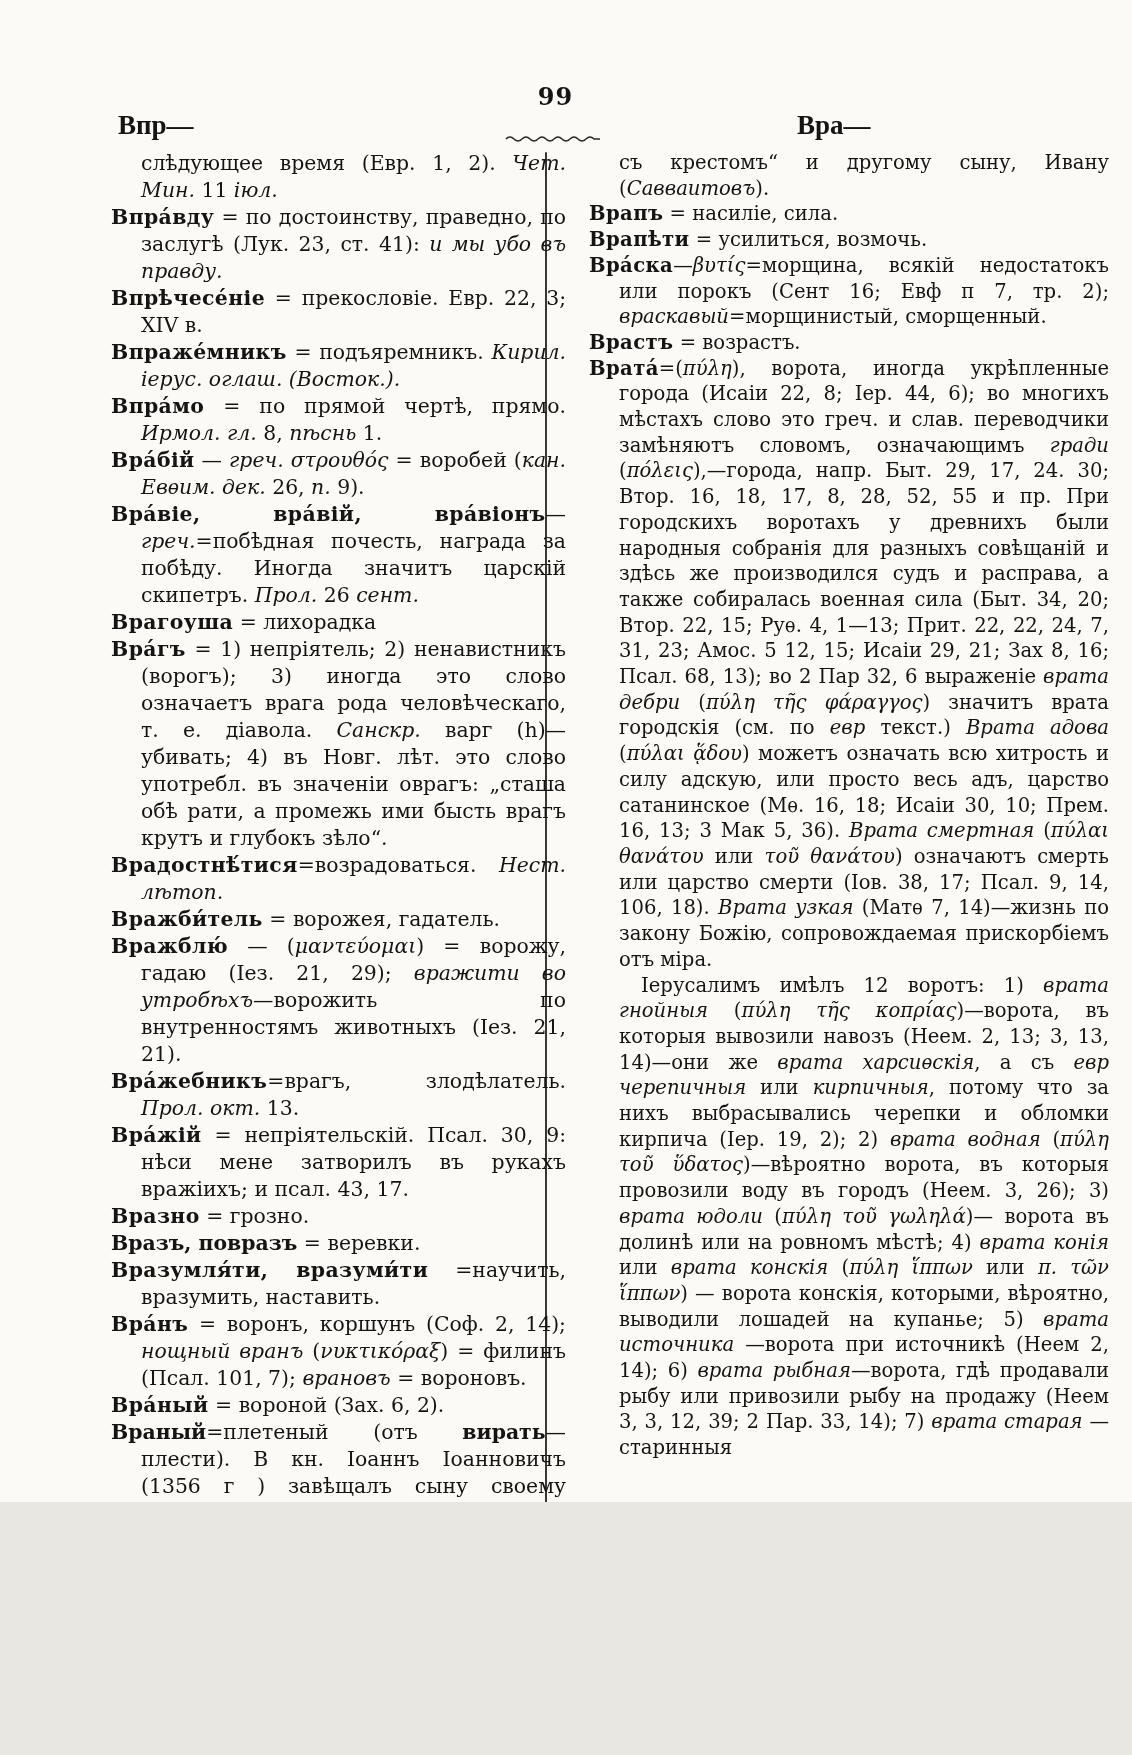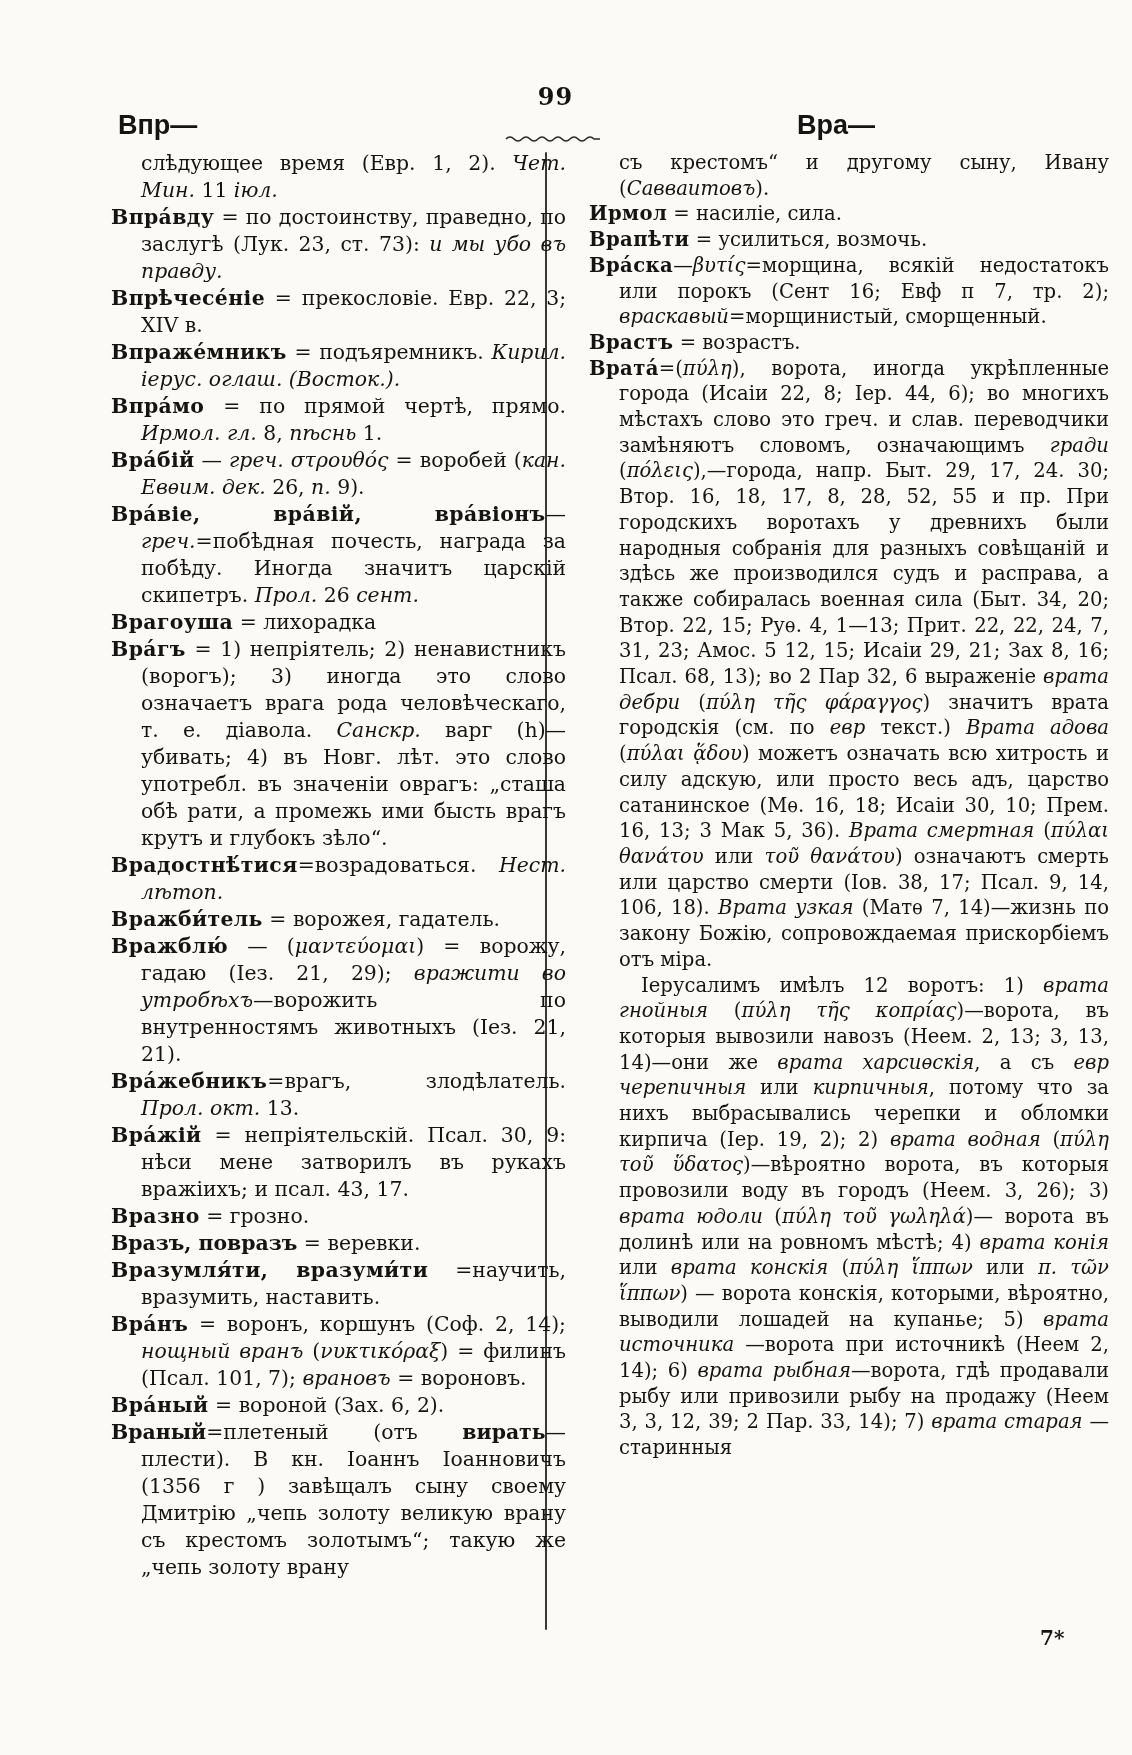--- a/index.html
+++ b/index.html
@@ -4,42 +4,42 @@
 <style>
   html,body{margin:0;padding:0;}
   body{
     background:#e9e7e2;
     font-family:"DejaVu Serif","Liberation Serif",serif;
     color:#151413;
   }
   .page{
     position:relative;
     width:1132px;
-    height:1755px;
+    height:1502px;
     margin:0 auto;
     background:#fbfaf6;
     overflow:hidden;
   }
   
   .page-number{
     position:absolute;
     top:82px; left:508px; width:95px;
     text-align:center;
     font-size:24px; font-weight:bold;
     letter-spacing:1px;
   }
   .page-number-rule{
     position:absolute;
     top:128px; left:505px;
   }
   .col-header{
     position:absolute;
     top:110px;
     font-size:27px; font-weight:bold;
-    font-family:Liberation Sans, sans-serif;
+    font-family:Liberation Serif, serif;
   }
   .col-header.left{ left:118px; }
   .col-header.right{ left:797px;text-align:right; }
   
   .column{
     position:absolute;
     top:150px;
     text-align:justify;
   }
   .column.left{
@@ -87,21 +87,21 @@
     </svg>
   </div>
 
   <div class="col-header left">Впр—</div>
   <div class="col-header right">Вра—</div>
 
   <div class="divider"></div>
 
   <div class="column left" id="col-left">
       <p class="entry cont"><span class="s-n">слѣдующее время (Евр. 1, 2). </span><span class="s-i">Чет. Мин.</span><span class="s-n"> 11 </span><span class="s-i">іюл.</span></p>
-      <p class="entry hang"><span class="s-h">Впра́вду</span><span class="s-n"> = по достоинству, праведно, по заслугѣ (Лук. 23, ст. 73): </span><span class="s-i">и мы убо въ правду.</span></p>
+      <p class="entry hang"><span class="s-h">Впра́вду</span><span class="s-n"> = по достоинству, праведно, по заслугѣ (Лук. 23, ст. 41): </span><span class="s-i">и мы убо въ правду.</span></p>
       <p class="entry hang"><span class="s-h">Впрѣчесе́ніе</span><span class="s-n"> = прекословіе. Евр. 22, 3; XIV в.</span></p>
       <p class="entry hang"><span class="s-h">Впраже́мникъ</span><span class="s-n"> = подъяремникъ. </span><span class="s-i">Кирил. іерус. оглаш. (Восток.).</span></p>
       <p class="entry hang"><span class="s-h">Впра́мо</span><span class="s-n"> = по прямой чертѣ, прямо. </span><span class="s-i">Ирмол. гл.</span><span class="s-n"> 8, </span><span class="s-i">пѣснь</span><span class="s-n"> 1.</span></p>
       <p class="entry hang"><span class="s-h">Вра́бій</span><span class="s-n"> — </span><span class="s-i">греч.</span><span class="s-n"> </span><span class="s-g">στρουθός</span><span class="s-n"> = воробей (</span><span class="s-i">кан. Евѳим. дек.</span><span class="s-n"> 26, </span><span class="s-i">п.</span><span class="s-n"> 9).</span></p>
       <p class="entry hang"><span class="s-h">Вра́віе, вра́вій, вра́віонъ</span><span class="s-n">—</span><span class="s-i">греч.</span><span class="s-n">=побѣдная почесть, награда за побѣду. Иногда значитъ царскій скипетръ. </span><span class="s-i">Прол.</span><span class="s-n"> 26 </span><span class="s-i">сент.</span></p>
       <p class="entry hang"><span class="s-h">Врагоуша</span><span class="s-n"> = лихорадка</span></p>
       <p class="entry hang"><span class="s-h">Вра́гъ</span><span class="s-n"> = 1) непріятель; 2) ненавистникъ (ворогъ); 3) иногда это слово означаетъ врага рода человѣческаго, т. е. діавола. </span><span class="s-i">Санскр.</span><span class="s-n"> варг (h)—убивать; 4) въ Новг. лѣт. это слово употребл. въ значеніи оврагъ: „сташа обѣ рати, а промежь ими бысть врагъ крутъ и глубокъ зѣло“.</span></p>
       <p class="entry hang"><span class="s-h">Врадостнѣ́тися</span><span class="s-n">=возрадоваться. </span><span class="s-i">Нест. лѣтоп.</span></p>
       <p class="entry hang"><span class="s-h">Вражби́тель</span><span class="s-n"> = ворожея, гадатель.</span></p>
       <p class="entry hang"><span class="s-h">Вражблю́</span><span class="s-n"> — (</span><span class="s-g">μαντεύομαι</span><span class="s-n">) = ворожу, гадаю (Іез. 21, 29); </span><span class="s-i">вражити во утробѣхъ</span><span class="s-n">—ворожить по внутренностямъ животныхъ (Іез. 21, 21).</span></p>
@@ -109,21 +109,21 @@
       <p class="entry hang"><span class="s-h">Вра́жій</span><span class="s-n"> = непріятельскій. Псал. 30, 9: нѣси мене затворилъ въ рукахъ вражіихъ; и псал. 43, 17.</span></p>
       <p class="entry hang"><span class="s-h">Вразно</span><span class="s-n"> = грозно.</span></p>
       <p class="entry hang"><span class="s-hb">Вразъ, повразъ</span><span class="s-n"> = веревки.</span></p>
       <p class="entry hang"><span class="s-h">Вразумля́ти, вразуми́ти</span><span class="s-n"> =научить, вразумить, наставить.</span></p>
       <p class="entry hang"><span class="s-h">Вра́нъ</span><span class="s-n"> = воронъ, коршунъ (Соф. 2, 14); </span><span class="s-i">нощный вранъ</span><span class="s-n"> (</span><span class="s-g">νυκτικόραξ</span><span class="s-n">) = филинъ (Псал. 101, 7); </span><span class="s-i">врановъ</span><span class="s-n"> = вороновъ.</span></p>
       <p class="entry hang"><span class="s-h">Вра́ный</span><span class="s-n"> = вороной (Зах. 6, 2).</span></p>
       <p class="entry hang"><span class="s-hb">Враный</span><span class="s-n">=плетеный (отъ </span><span class="s-hb">вирать</span><span class="s-n">—плести). В кн. Іоаннъ Іоанновичъ (1356 г ) завѣщалъ сыну своему Дмитрію „чепь золоту великую врану съ крестомъ золотымъ“; такую же „чепь золоту врану</span></p>
     </div>
   <div class="column right" id="col-right">
       <p class="entry cont"><span class="s-n">съ крестомъ“ и другому сыну, Ивану (</span><span class="s-i">Савваитовъ</span><span class="s-n">).</span></p>
-      <p class="entry hang"><span class="s-h">Ирмол</span><span class="s-n"> = насиліе, сила.</span></p>
+      <p class="entry hang"><span class="s-h">Врапъ</span><span class="s-n"> = насиліе, сила.</span></p>
       <p class="entry hang"><span class="s-h">Врапѣти</span><span class="s-n"> = усилиться, возмочь.</span></p>
       <p class="entry hang"><span class="s-h">Вра́ска</span><span class="s-n">—</span><span class="s-g">βυτίς</span><span class="s-n">=морщина, всякій недостатокъ или порокъ (Сент 16; Евф п 7, тр. 2); </span><span class="s-i">враскавый</span><span class="s-n">=морщинистый, сморщенный.</span></p>
       <p class="entry hang"><span class="s-h">Врастъ</span><span class="s-n"> = возрастъ.</span></p>
       <p class="entry hang"><span class="s-h">Врата́</span><span class="s-n">=(</span><span class="s-g">πύλη</span><span class="s-n">), ворота, иногда укрѣпленные города (Исаіи 22, 8; Іер. 44, 6); во многихъ мѣстахъ слово это греч. и слав. переводчики замѣняютъ словомъ, означающимъ </span><span class="s-i">гради</span><span class="s-n"> (</span><span class="s-g">πόλεις</span><span class="s-n">),—города, напр. Быт. 29, 17, 24. 30; Втор. 16, 18, 17, 8, 28, 52, 55 и пр. При городскихъ воротахъ у древнихъ были народныя собранія для разныхъ совѣщаній и здѣсь же производился судъ и расправа, а также собиралась военная сила (Быт. 34, 20; Втор. 22, 15; Руѳ. 4, 1—13; Прит. 22, 22, 24, 7, 31, 23; Амос. 5 12, 15; Исаіи 29, 21; Зах 8, 16; Псал. 68, 13); во 2 Пар 32, 6 выраженіе </span><span class="s-i">врата дебри</span><span class="s-n"> (</span><span class="s-g">πύλη τῆς φάραγγος</span><span class="s-n">) значитъ врата городскія (см. по </span><span class="s-i">евр</span><span class="s-n"> текст.) </span><span class="s-i">Врата адова</span><span class="s-n"> (</span><span class="s-g">πύλαι ᾅδου</span><span class="s-n">) можетъ означать всю хитрость и силу адскую, или просто весь адъ, царство сатанинское (Мѳ. 16, 18; Исаіи 30, 10; Прем. 16, 13; 3 Мак 5, 36). </span><span class="s-i">Врата смертная</span><span class="s-n"> (</span><span class="s-g">πύλαι θανάτου</span><span class="s-n"> или </span><span class="s-g">τοῦ θανάτου</span><span class="s-n">) означаютъ смерть или царство смерти (Іов. 38, 17; Псал. 9, 14, 106, 18). </span><span class="s-i">Врата узкая</span><span class="s-n"> (Матѳ 7, 14)—жизнь по закону Божію, сопровождаемая прискорбіемъ отъ міра.</span></p>
       <p class="entry para"><span class="s-n">Іерусалимъ имѣлъ 12 воротъ: 1) </span><span class="s-i">врата гнойныя</span><span class="s-n"> (</span><span class="s-g">πύλη τῆς κοπρίας</span><span class="s-n">)—ворота, въ которыя вывозили навозъ (Неем. 2, 13; 3, 13, 14)—они же </span><span class="s-i">врата харсиѳскія</span><span class="s-n">, а съ </span><span class="s-i">евр черепичныя</span><span class="s-n"> или </span><span class="s-i">кирпичныя</span><span class="s-n">, потому что за нихъ выбрасывались черепки и обломки кирпича (Іер. 19, 2); 2) </span><span class="s-i">врата водная</span><span class="s-n"> (</span><span class="s-g">πύλη τοῦ ὕδατος</span><span class="s-n">)—вѣроятно ворота, въ которыя провозили воду въ городъ (Неем. 3, 26); 3) </span><span class="s-i">врата юдоли</span><span class="s-n"> (</span><span class="s-g">πύλη τοῦ γωληλά</span><span class="s-n">)— ворота въ долинѣ или на ровномъ мѣстѣ; 4) </span><span class="s-i">врата конія</span><span class="s-n"> или </span><span class="s-i">врата конскія</span><span class="s-n"> (</span><span class="s-g">πύλη ἵππων</span><span class="s-n"> или </span><span class="s-g">π. τῶν ἵππων</span><span class="s-n">) — ворота конскія, которыми, вѣроятно, выводили лошадей на купанье; 5) </span><span class="s-i">врата источника</span><span class="s-n"> —ворота при источникѣ (Неем 2, 14); 6) </span><span class="s-i">врата рыбная</span><span class="s-n">—ворота, гдѣ продавали рыбу или привозили рыбу на продажу (Неем 3, 3, 12, 39; 2 Пар. 33, 14); 7) </span><span class="s-i">врата старая</span><span class="s-n"> — старинныя</span></p>
     </div>
 
   <div class="signature-mark">7*</div>
 
 </div>

